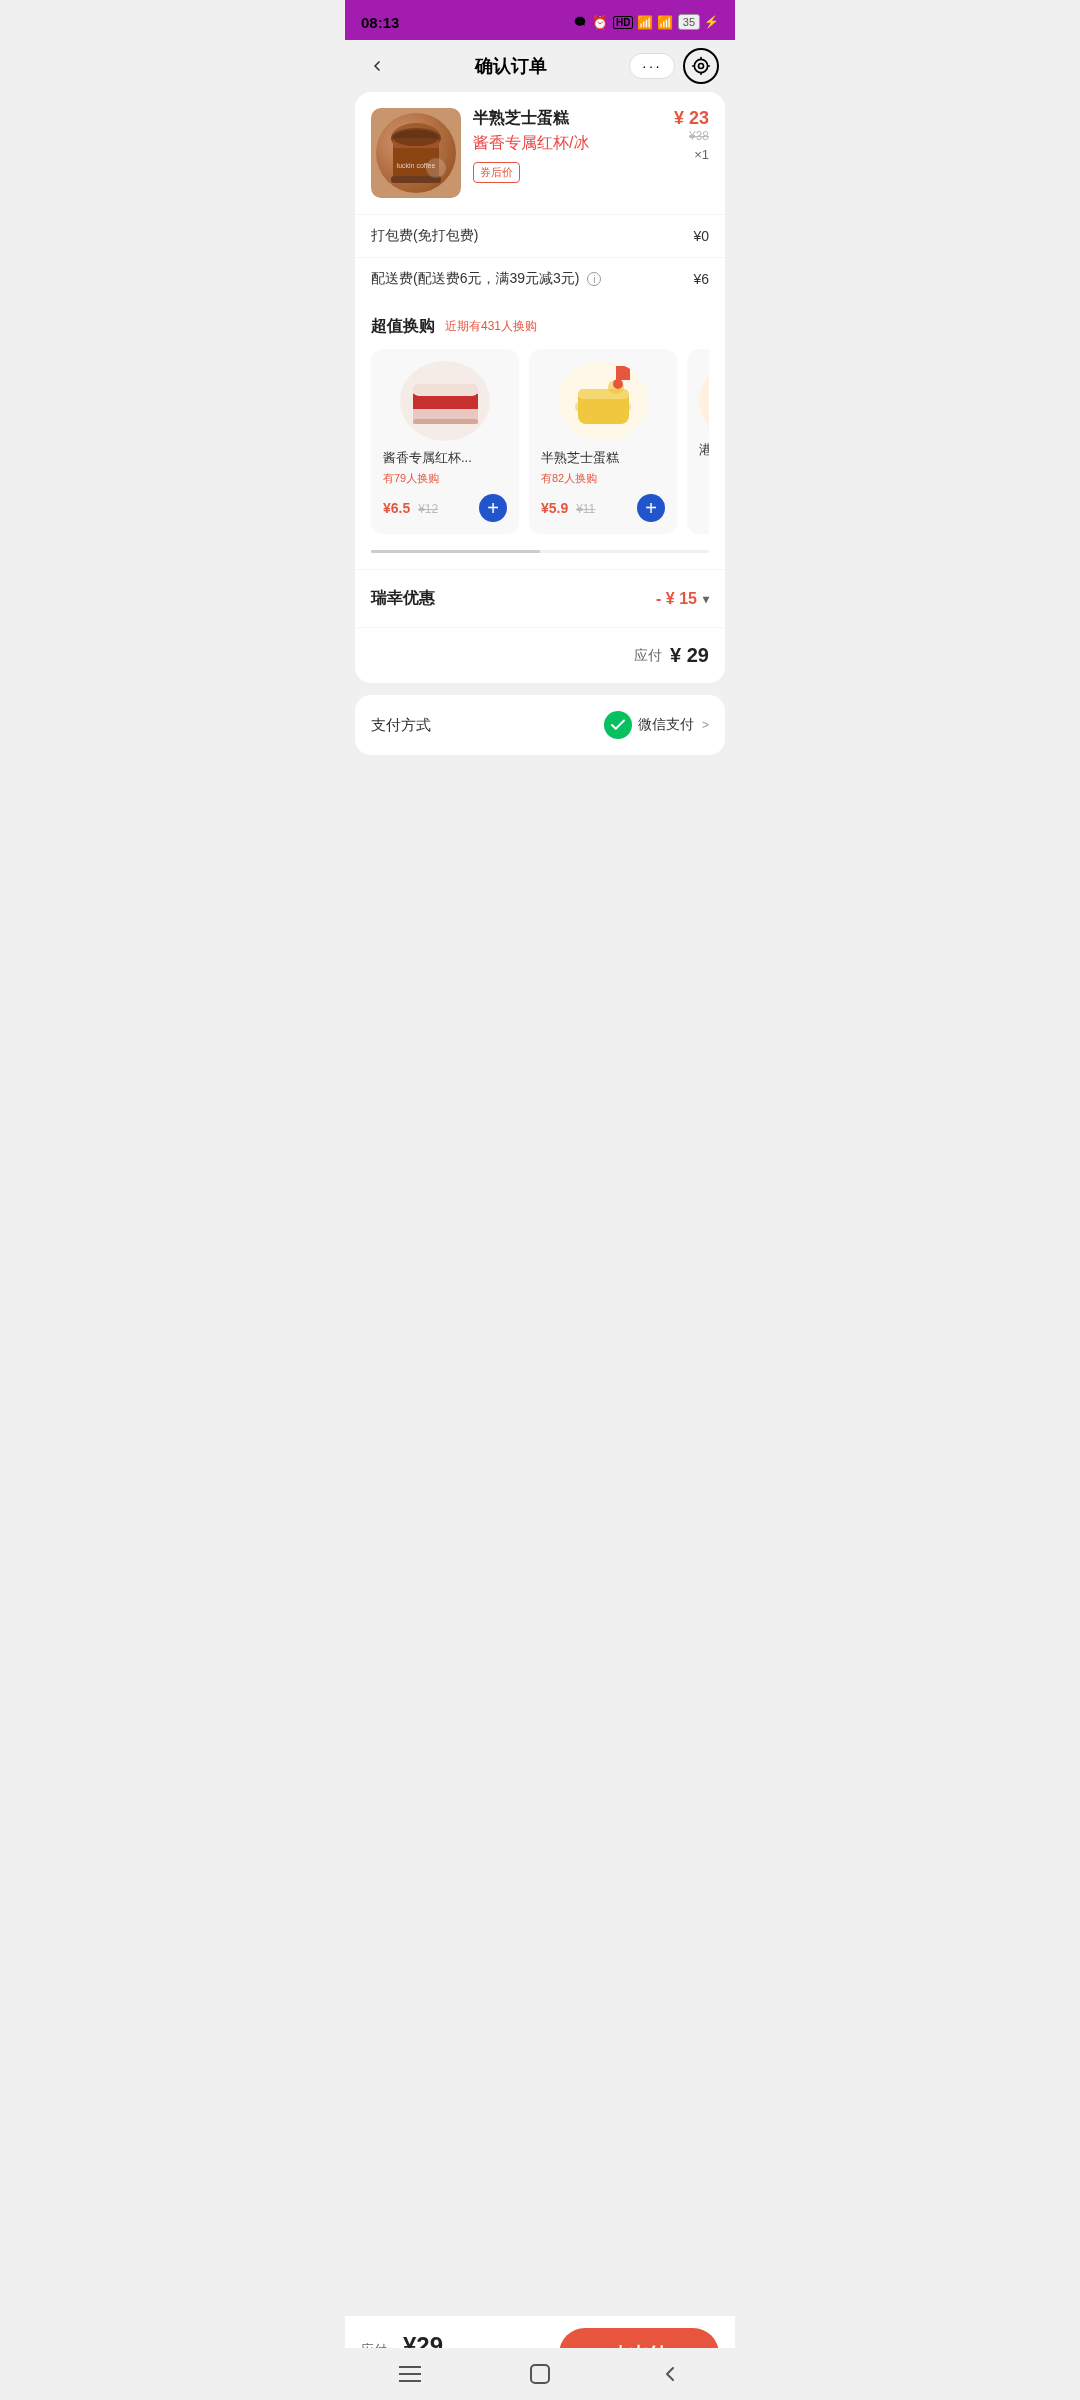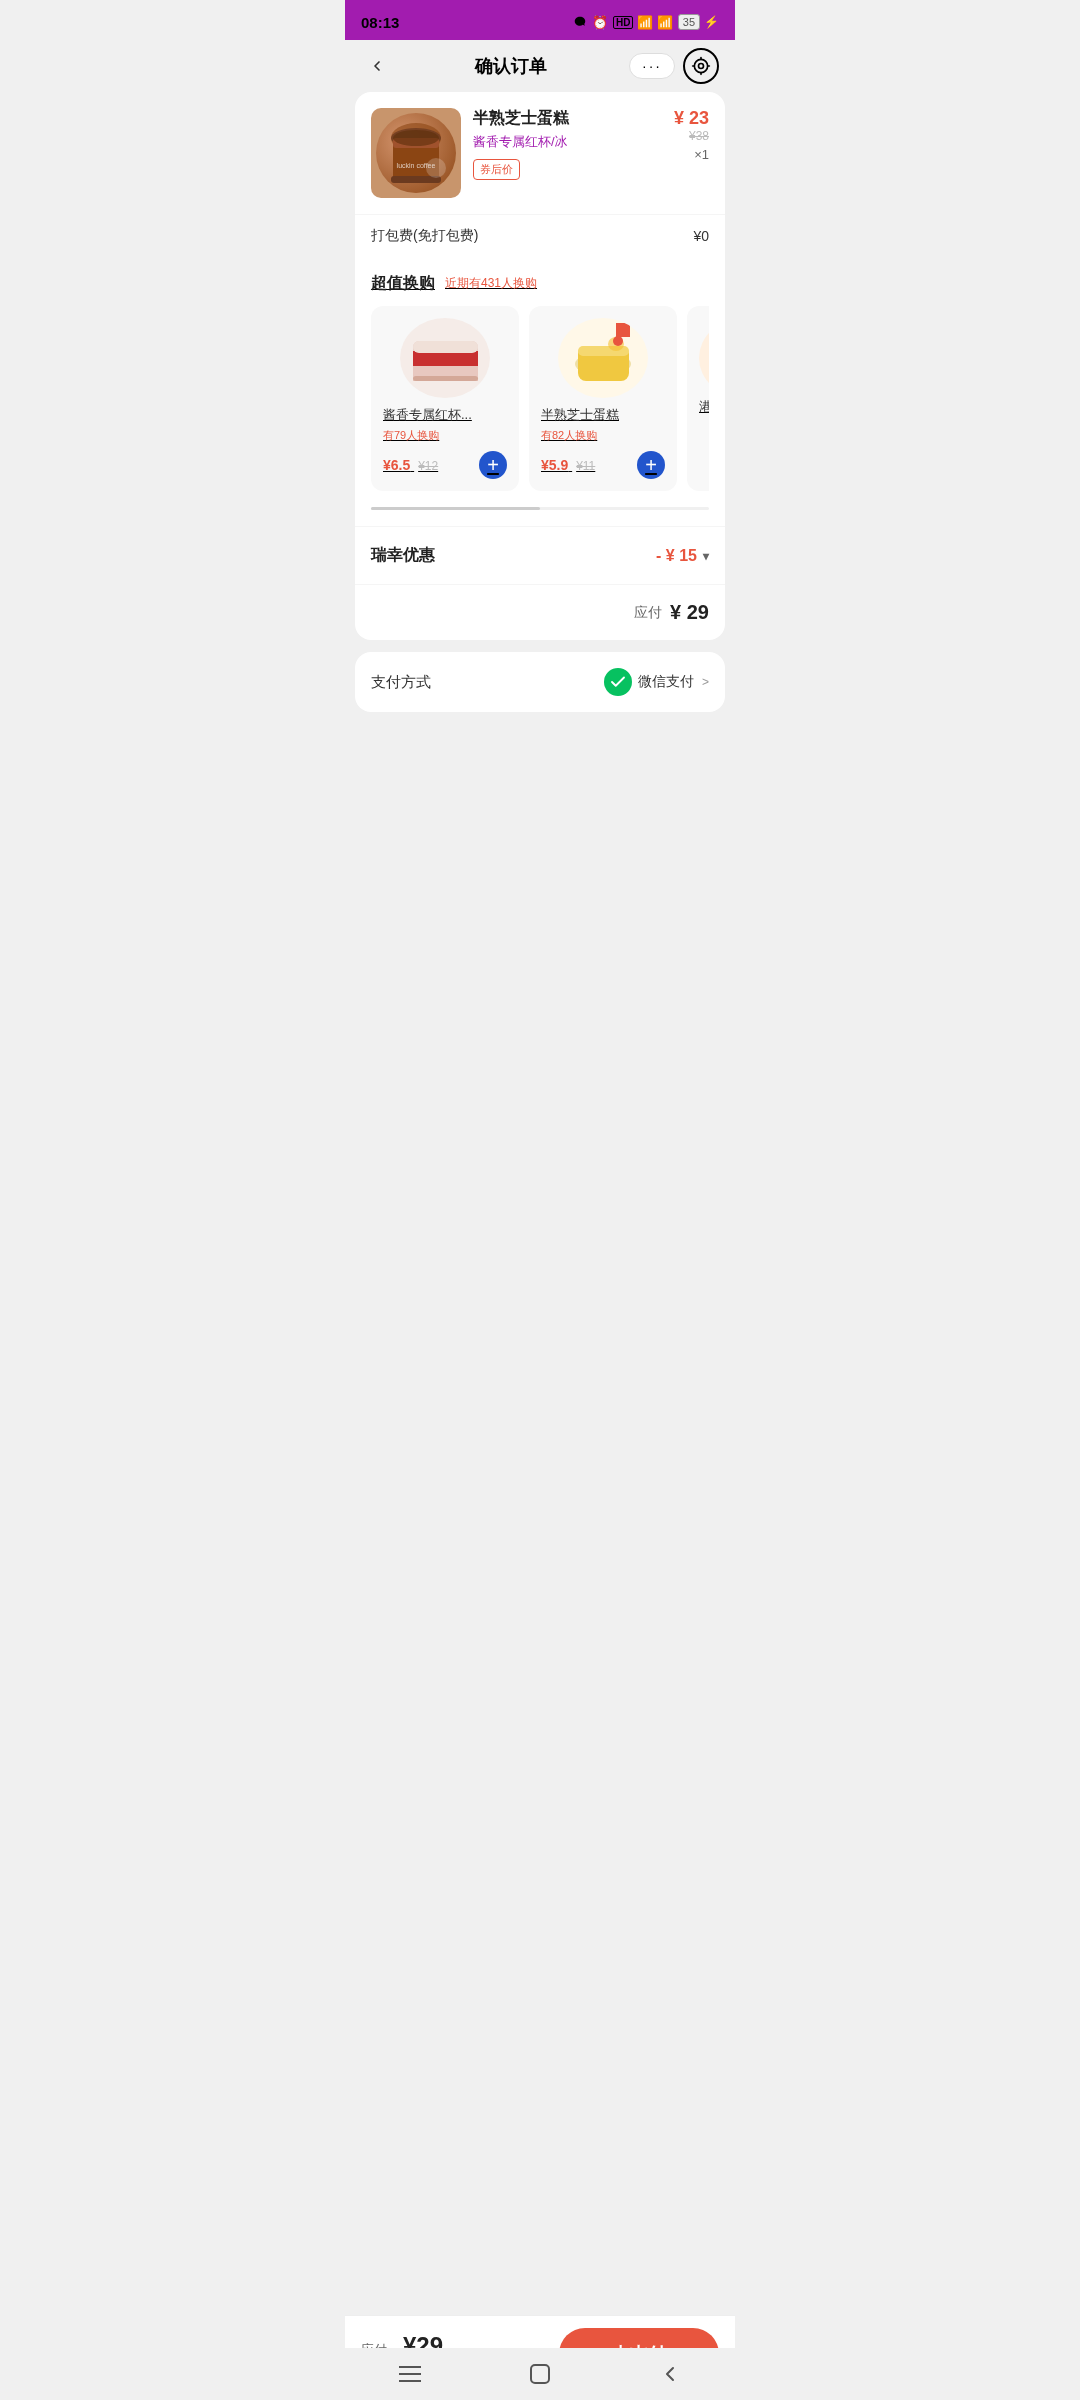--- a/index.html
+++ b/index.html
@@ -146,22 +146,22 @@
     .product-info {
       flex: 1;
     }
     .product-name {
       font-size: 16px;
       font-weight: 600;
       color: #222;
       margin-bottom: 4px;
     }
     .product-subtitle {
-      font-size: 13px;
-      color: #a21caf;
+      font-size: 16px;
+      color: #ef4444;
       margin-bottom: 8px;
     }
     .coupon-tag {
       display: inline-block;
       border: 1px solid #e8553e;
       color: #e8553e;
       font-size: 11px;
       padding: 2px 6px;
       border-radius: 4px;
     }
@@ -199,21 +199,20 @@
       color: #333;
     }
     .fee-value {
       font-size: 14px;
       color: #333;
     }
 
     
     .upsell-section {
       padding: 16px 16px 0;
-      text-decoration: underline;
     }
     .upsell-header {
       display: flex;
       align-items: center;
       gap: 10px;
       margin-bottom: 12px;
     }
     .upsell-title {
       font-size: 16px;
       font-weight: 700;
@@ -516,20 +515,27 @@
           <div class="price-qty">×1</div>
         </div>
       </div>
     </div>
 
     <div class="fee-row">
       <span class="fee-label">打包费(免打包费)</span>
       <span class="fee-value">¥0</span>
     </div>
 
+    <div class="fee-row">
+      <span class="fee-label">
+        <span>配送费(配送费6元，满39元减3元)</span>
+        <span style="display:inline-block;width:14px;height:14px;border:1px solid #999;border-radius:50%;text-align:center;line-height:13px;font-size:10px;color:#999;margin-left:4px;cursor:pointer;">i</span>
+      </span>
+      <span class="fee-value">¥6</span>
+    </div>
 
     <div class="upsell-section">
       <div class="upsell-header">
         <span class="upsell-title">超值换购</span>
         <span class="upsell-badge">近期有431人换购</span>
       </div>
       <div class="upsell-scroll">
 
         <div class="upsell-item">
           <div style="width:90px;height:80px;margin:0 auto 8px;border-radius:50%;background:#f5ece8;display:flex;align-items:center;justify-content:center;overflow:hidden;">

